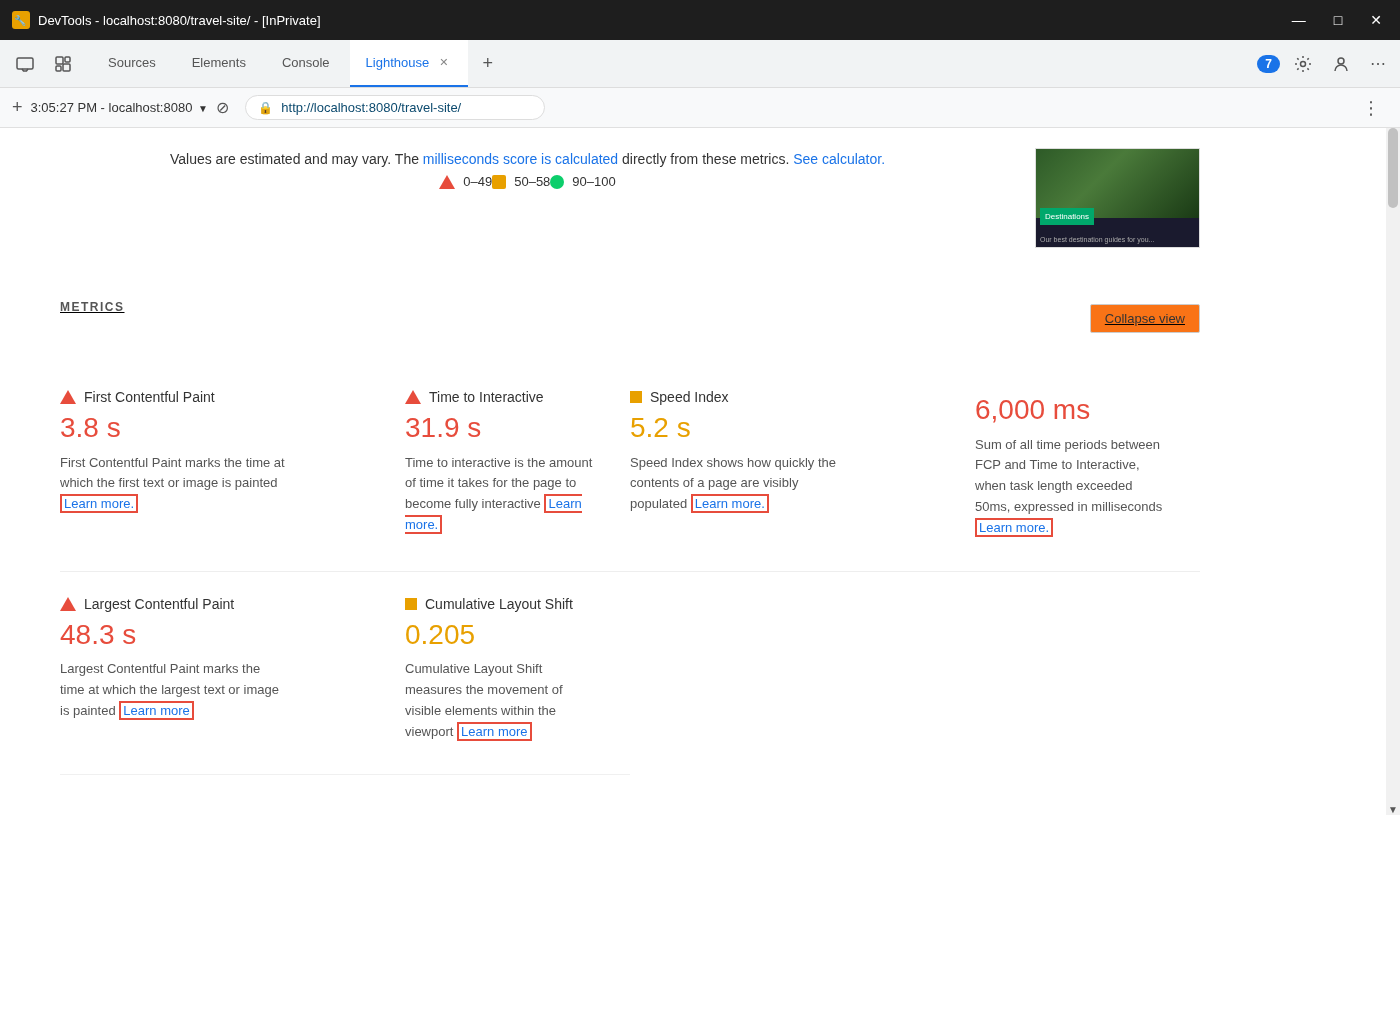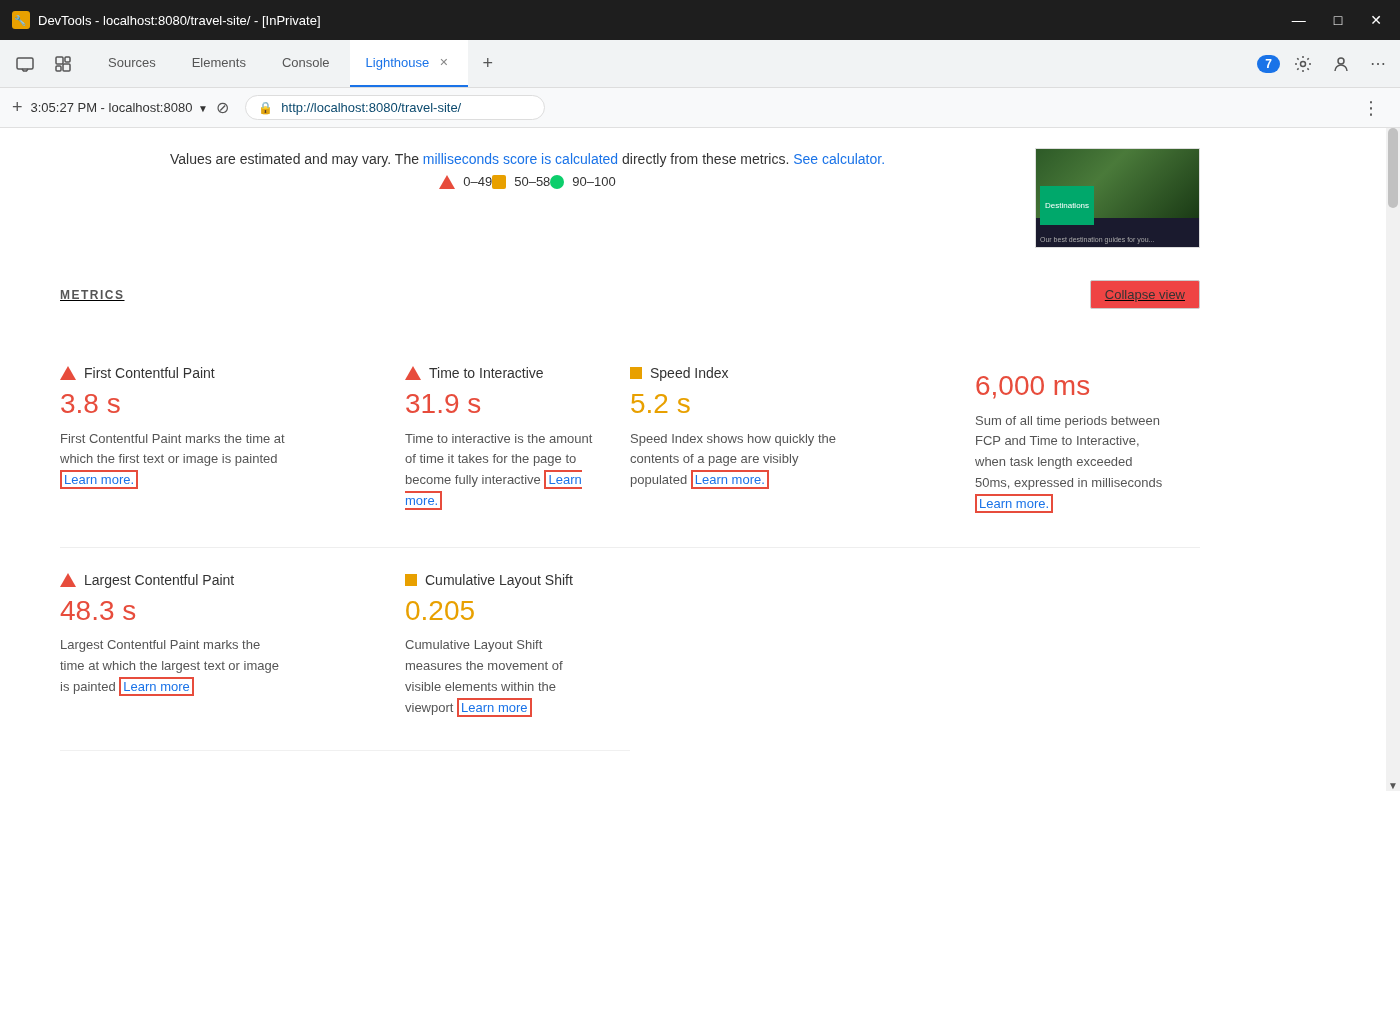--- a/index.html
+++ b/index.html
@@ -245,21 +245,21 @@
     }
     .thumb-img {
       width: 100%;
       height: 70%;
       background: linear-gradient(135deg, #2d5a27 0%, #4a7a3a 40%, #1a3a15 100%);
     }
     .thumb-label {
       background: #00a86b;
       color: #fff;
       font-size: 8px;
-      padding: 15px 5px;
+      padding: 4px 5px;
       position: absolute;
       bottom: 22px;
       left: 4px;
     }
     .thumb-text {
       position: absolute;
       bottom: 4px;
       left: 4px;
       font-size: 7px;
       color: #aaa;
@@ -276,26 +276,27 @@
       text-decoration: underline;
     }
     .metrics-title {
       font-size: 12px;
       font-weight: 600;
       letter-spacing: 1.5px;
       color: #555;
     }
     .collapse-btn {
       border: 1px solid #ccc;
-      background: #ef4444;
+      background: #f97316;
       padding: 6px 14px;
       font-size: 13px;
       color: #333;
       cursor: pointer;
       border-radius: 2px;
+      margin-top: 24px;
     }
 
     
     .metrics-grid {
       display: grid;
       grid-template-columns: 1fr 1fr 1fr 1fr;
       gap: 0;
     }
     .metric-card {
       padding: 24px 32px 32px 0;

